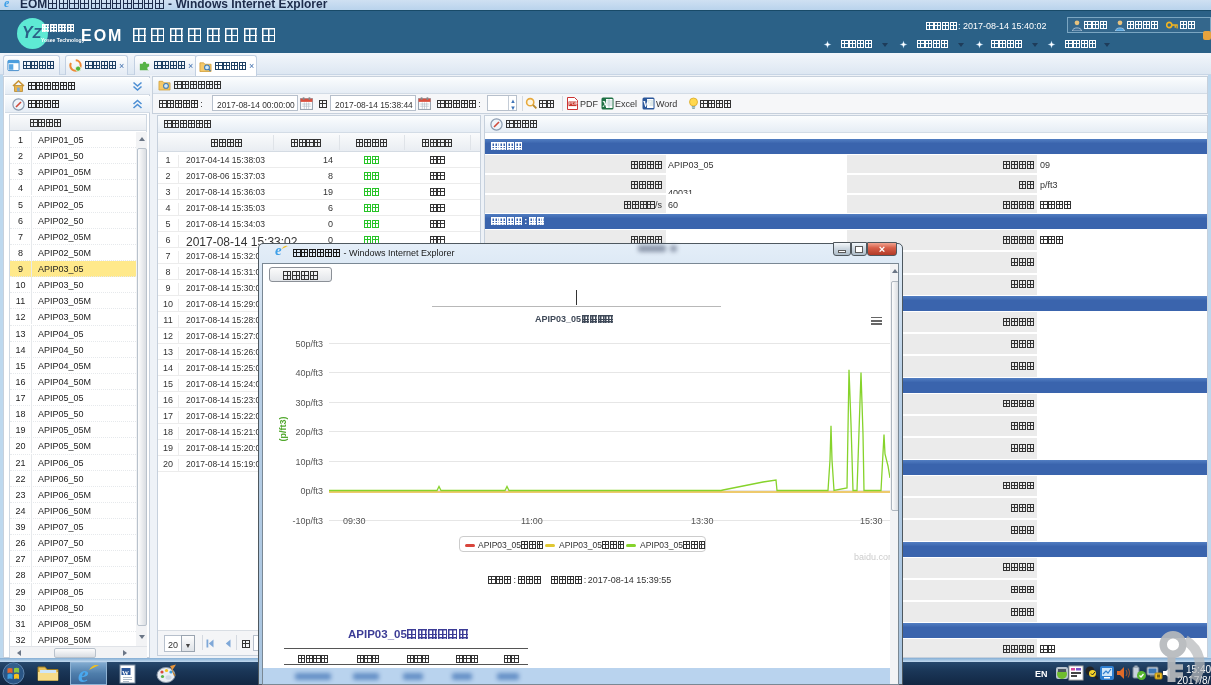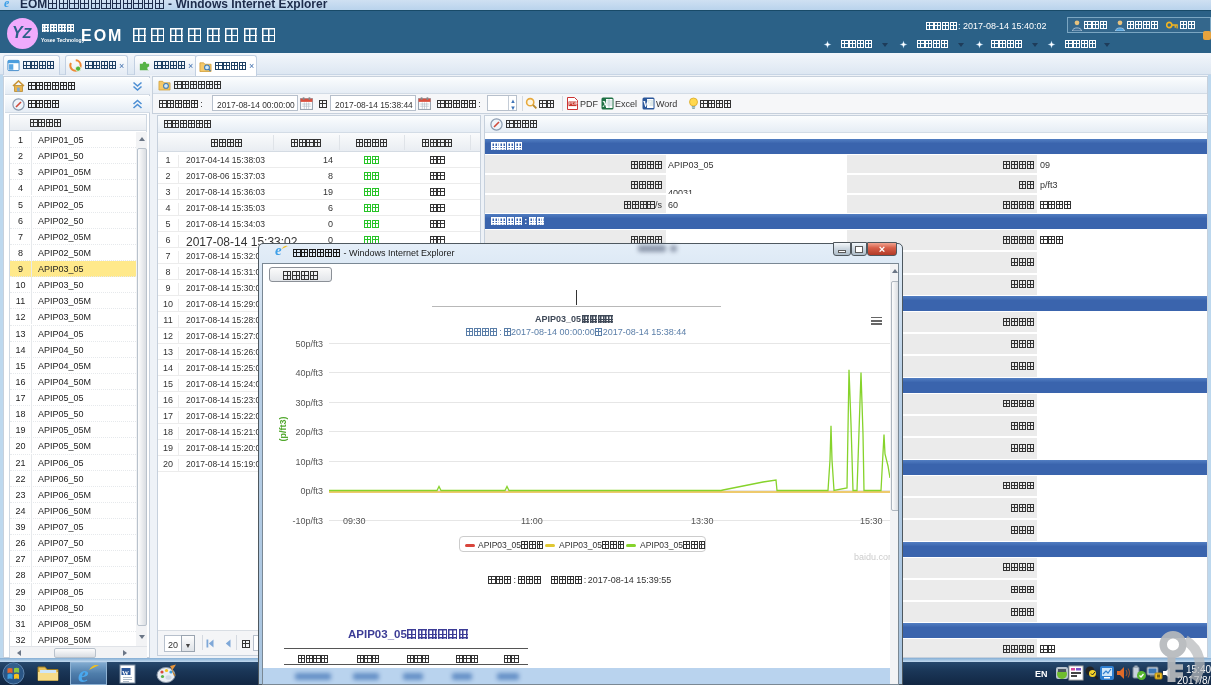--- a/index.html
+++ b/index.html
@@ -53,21 +53,21 @@
 .blb{position:absolute;top:5px;height:7px;background:#6590c6;border-radius:2px;filter:blur(2px)}
 </style></head>
 <body>
 
 <div class="abs" style="left:0;top:0;width:1211px;height:10px;background:linear-gradient(#cfe0f2,#b9d3ec);overflow:hidden">
   <div class="abs" style="left:4px;top:-4px;width:10px;height:12px;color:#3fa0e8;font-size:12px;font-weight:bold;font-style:italic;font-family:'Liberation Serif',serif">e</div>
   <div class="abs" style="left:20px;top:-3px;color:#1c2b4a;font-size:12px;font-weight:bold;white-space:nowrap">EOM<i class="g"></i><i class="g"></i><i class="g"></i><i class="g"></i><i class="g"></i><i class="g"></i><i class="g"></i><i class="g"></i><i class="g"></i><i class="g"></i><i class="g"></i> - Windows Internet Explorer</div>
 </div>
 
 <div class="abs" style="left:0;top:10px;width:1211px;height:43px;background:#2b6187;border-top:1px solid #184a68">
-  <div class="abs" style="left:7px;top:7px;width:31px;height:31px;border-radius:50%;background:#f0abfc">
+  <div class="abs" style="left:17px;top:7px;width:31px;height:31px;border-radius:50%;background:#5eead4">
     <div class="abs" style="left:5px;top:6px;color:#2b6187;font-weight:bold;font-size:16px;font-style:italic">Y<span style="font-size:14px">Z</span></div>
   </div>
   <div class="abs bld" style="left:41px;top:11px;color:#fff;font-size:9.5px;font-weight:bold;white-space:nowrap"><i class="g"></i><i class="g"></i><i class="g"></i><i class="g"></i></div>
   <div class="abs" style="left:41px;top:26px;color:#fff;font-size:5px;font-weight:bold">Yosee Technology</div>
   <div class="abs bld" style="left:81px;top:15px;color:#fff;font-size:16px;font-weight:bold;white-space:nowrap"><span style="letter-spacing:2px">EOM </span><span class="ttl" style="font-size:17px"><i class="g"></i><i class="g"></i><i class="g"></i><i class="g"></i><i class="g"></i><i class="g"></i><i class="g"></i><i class="g"></i></span></div>
   <div class="abs" style="left:926px;top:10px;color:#fff"><i class="g"></i><i class="g"></i><i class="g"></i><i class="g"></i>: 2017-08-14 15:40:02</div>
   <div class="abs" style="left:1067px;top:6px;width:144px;height:16px;border:1px solid #7ba6c2;background:#34678c;display:flex;align-items:center;color:#fff">
     <svg width="10" height="11" viewBox="0 0 11 12" style="margin:0 2px 0 4px">
         <circle cx="5.5" cy="3" r="2.6" fill="#e8c37e"></circle>
         <path d="M0.5 12 C0.5 7.5 10.5 7.5 10.5 12 Z" fill="#3d6d96" stroke="#d9e6f0" stroke-width="0.7"></path>
@@ -754,21 +754,20 @@
   <div class="abs" style="left:4px;top:20px;width:637px;height:422px;background:#fff;border:1px solid #7a8894;overflow:hidden" id="popbody">
     <div class="abs" style="left:6px;top:3px;width:63px;height:15px;border:1px solid #8b9097;border-radius:3px;background:linear-gradient(#fbfbfb,#e2e5e9);text-align:center;padding-top:2px;font-size:10px"><i class="g"></i><i class="g"></i><i class="g"></i><i class="g"></i></div>
     <div class="abs" style="left:313px;top:26px;width:1px;height:15px;background:#333"></div>
     <div class="abs" style="left:169px;top:42px;width:289px;height:1px;background:#b8b8b8"></div>
     <div class="abs bld" style="left:211px;top:50px;width:200px;text-align:center;font-weight:bold;color:#404a59">APIP03_05<i class="g"></i><i class="g"></i><i class="g"></i><i class="g"></i></div>
     <div class="abs" style="left:608px;top:51px;width:11px">
         <div style="height:1.8px;background:#666;margin:1.6px 0"></div>
         <div style="height:1.8px;background:#666;margin:1.6px 0"></div>
         <div style="height:1.8px;background:#666;margin:1.6px 0"></div>
       </div>
-    <div class="abs" style="left:113px;top:63px;width:400px;text-align:center;color:#5a7ea8"><i class="g"></i><i class="g"></i><i class="g"></i><i class="g"></i><span class="fwc">:</span><i class="g"></i>2017-08-14 00:00:00<i class="g"></i>2017-08-14 15:38:44</div>
     <div class="ylab" style="top:75px">50p/ft3</div>
     <div class="ylab" style="top:104px">40p/ft3</div>
     <div class="ylab" style="top:134px">30p/ft3</div>
     <div class="ylab" style="top:163px">20p/ft3</div>
     <div class="ylab" style="top:193px">10p/ft3</div>
     <div class="ylab" style="top:222px">0p/ft3</div>
     <div class="ylab" style="top:252px">-10p/ft3</div>
     <div class="abs bld" style="left:0px;top:160px;color:#52a82e;font-weight:bold;font-size:9px;transform:rotate(-90deg);transform-origin:center;width:40px;text-align:center">(p/ft3)</div>
     <svg class="abs" style="left:0;top:0" width="637" height="422" viewBox="0 0 637 422">
       <g stroke="#e6e6e6" stroke-width="1">

